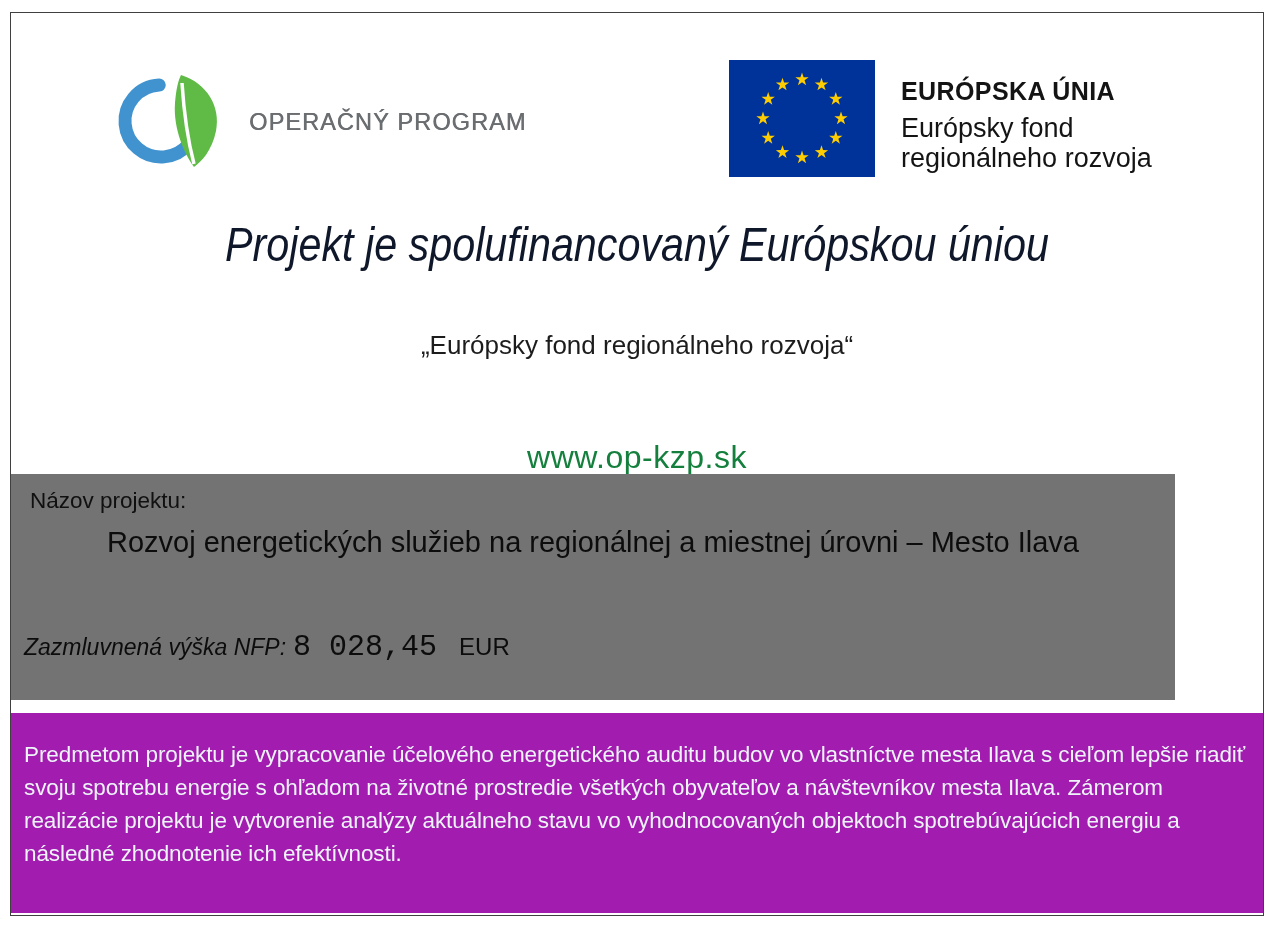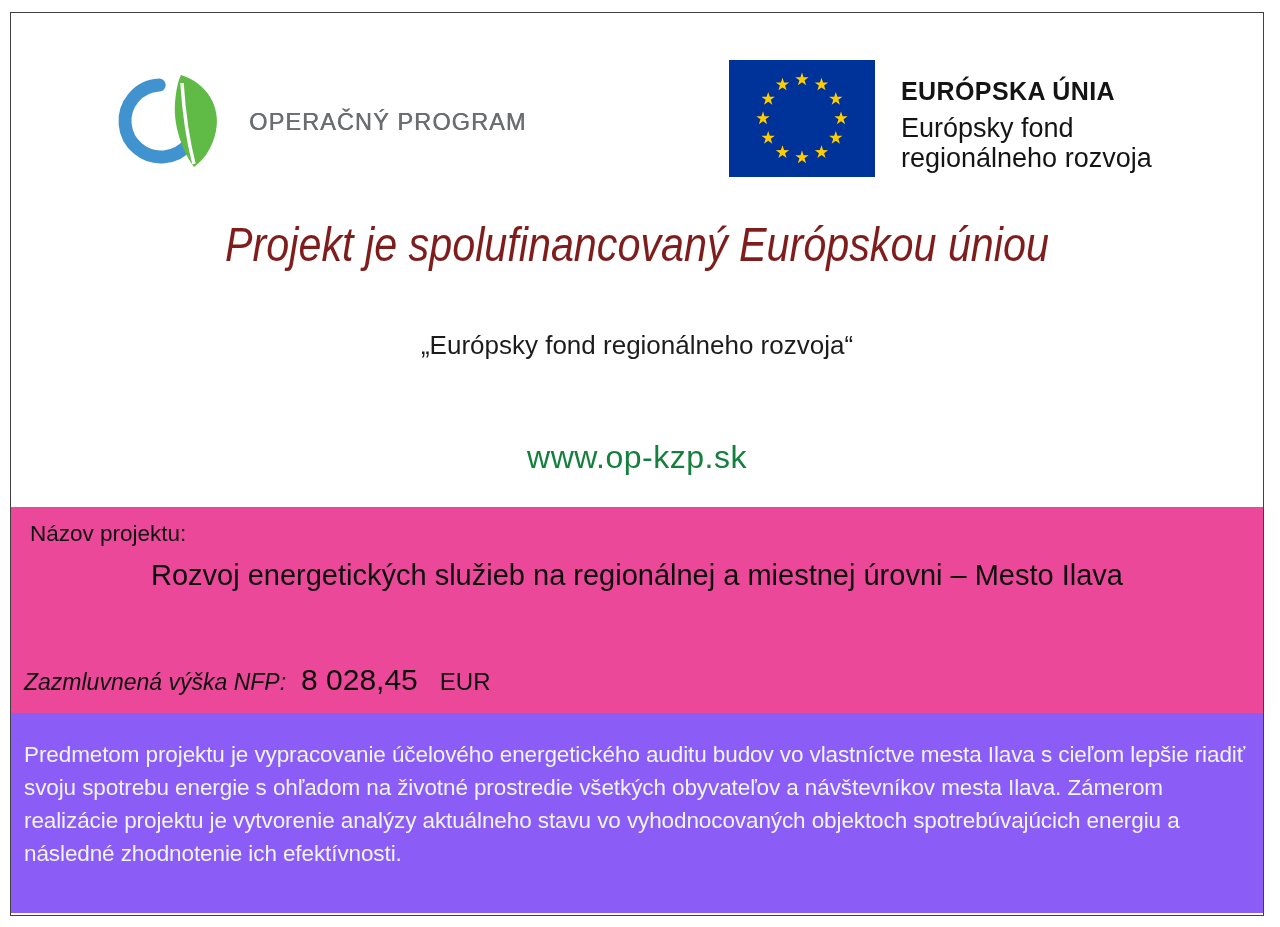--- a/index.html
+++ b/index.html
@@ -17,40 +17,40 @@
     color:#6b6e71;font-size:23.5px;line-height:29px;letter-spacing:1.1px;
     text-shadow:0.5px 0 0 #6b6e71;white-space:nowrap;
   }
   .eu-flag{position:absolute;left:718px;top:47px;}
   .eu-text{position:absolute;left:890px;top:64px;color:#141414;white-space:nowrap;}
   .eu-title{font-size:25px;font-weight:700;letter-spacing:0.4px;margin-bottom:7px;}
   .eu-line{font-size:27px;line-height:30px;}
   
   .cofinance{
     position:absolute;top:204px;left:0;width:100%;text-align:center;
-    font-size:48px;font-style:italic;color:#7f1d1d;white-space:nowrap;
+    font-size:48px;font-style:italic;color:#0f172a;white-space:nowrap;
   }
   .cofinance .squeeze{display:inline-block;transform:scaleX(0.86);transform-origin:50% 50%;}
   .fund-quote{position:absolute;top:317px;left:0;width:100%;text-align:center;
     font-size:26px;color:#1c1c1c;}
   .website{position:absolute;top:426px;left:0;width:100%;text-align:center;
     font-size:32px;color:#15803d;letter-spacing:0.5px;}
   
-  .green-band{position:absolute;left:0;top:494px;width:1252px;height:226px;background:#ec4899;}
+  .green-band{position:absolute;left:0;top:461px;width:1164px;height:226px;background:#737373;}
   .project-label{position:absolute;left:19px;top:14px;font-size:22.5px;color:#101010;}
   .project-title{
     position:absolute;top:47px;left:50%;transform:translateX(-50%);
     width:1080px;text-align:center;font-size:29px;line-height:43px;color:#0c0c0c;
   }
   .nfp-line{position:absolute;left:13px;top:156px;color:#0c0c0c;}
   .nfp-label{font-size:23px;font-style:italic;}
-  .nfp-value{font-size:30px;margin-left:15px;}
+  .nfp-value{font-size:30px;margin-left:7px;font-family:Liberation Mono, monospace;}
   .nfp-currency{font-size:24px;margin-left:22px;}
   
-  .blue-band{position:absolute;left:0;top:700px;width:1252px;height:200px;background:#8b5cf6;}
+  .blue-band{position:absolute;left:0;top:700px;width:1252px;height:200px;background:#a21caf;}
   .blue-band p{
     margin:0;padding:25px 14px 0 13px;font-size:22.5px;line-height:33px;
     color:#eef4f9;letter-spacing:-0.1px;
   }
 </style>
 </head>
 <body>
 
 <div class="page">
 

